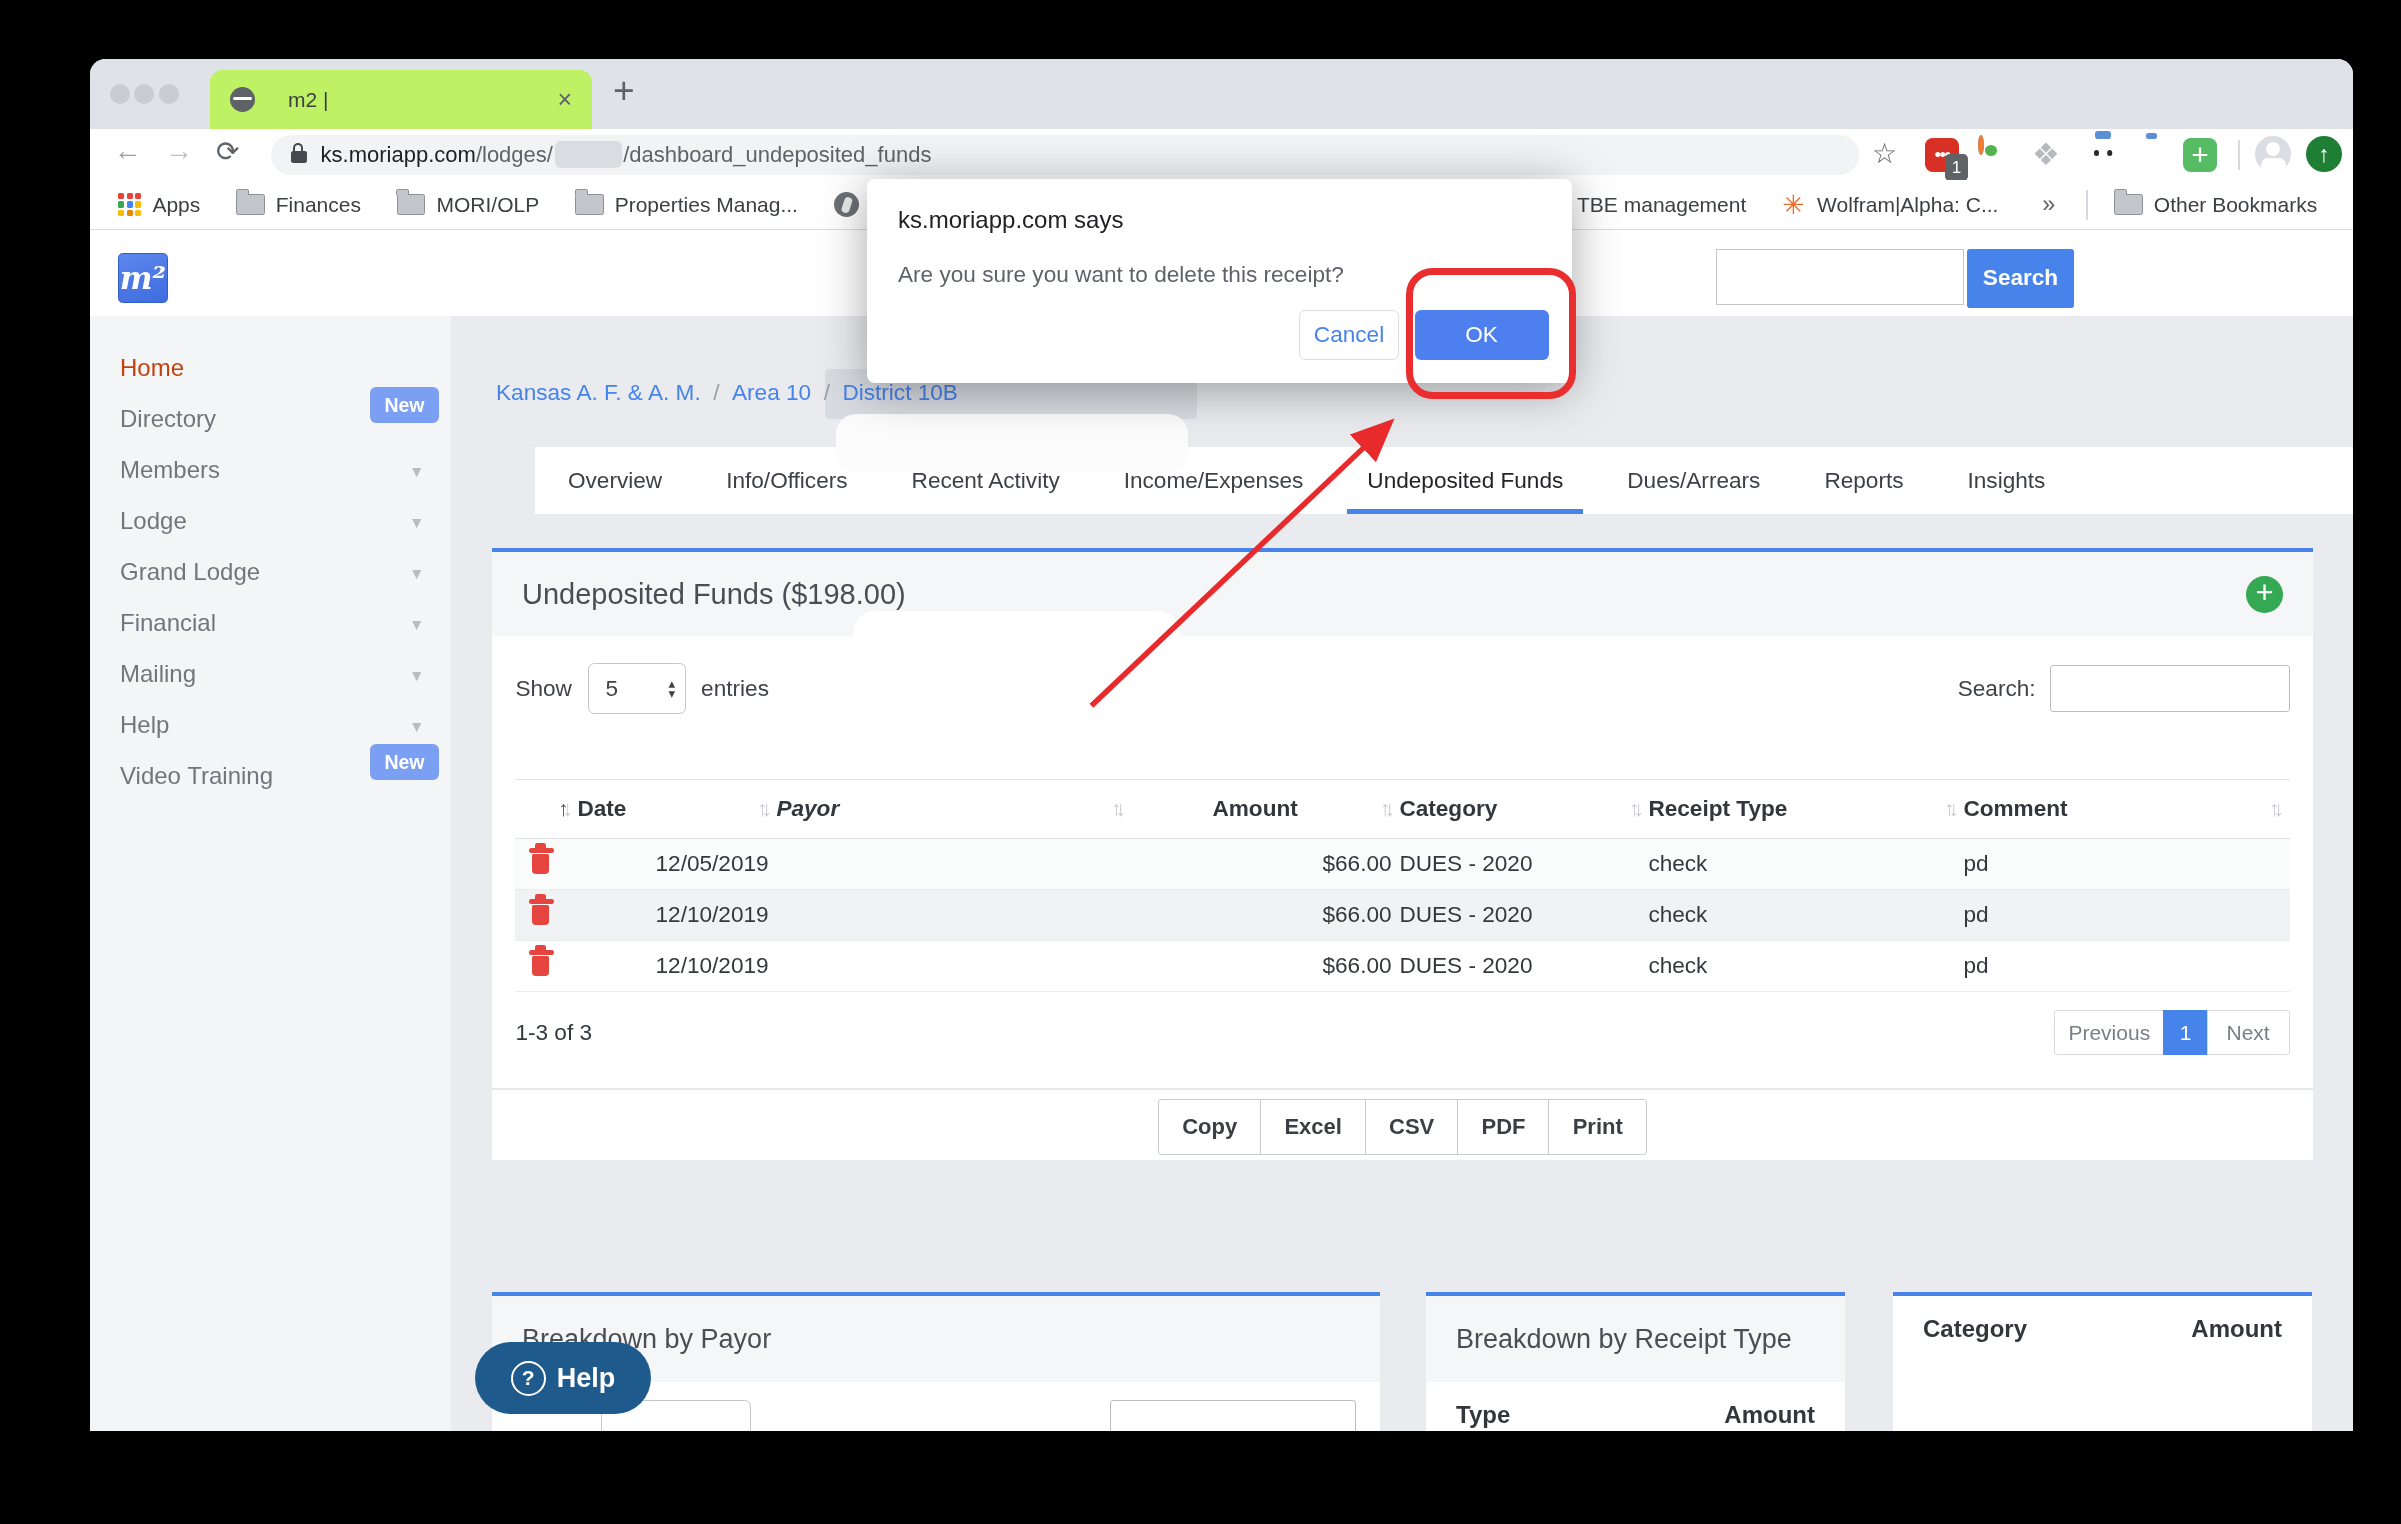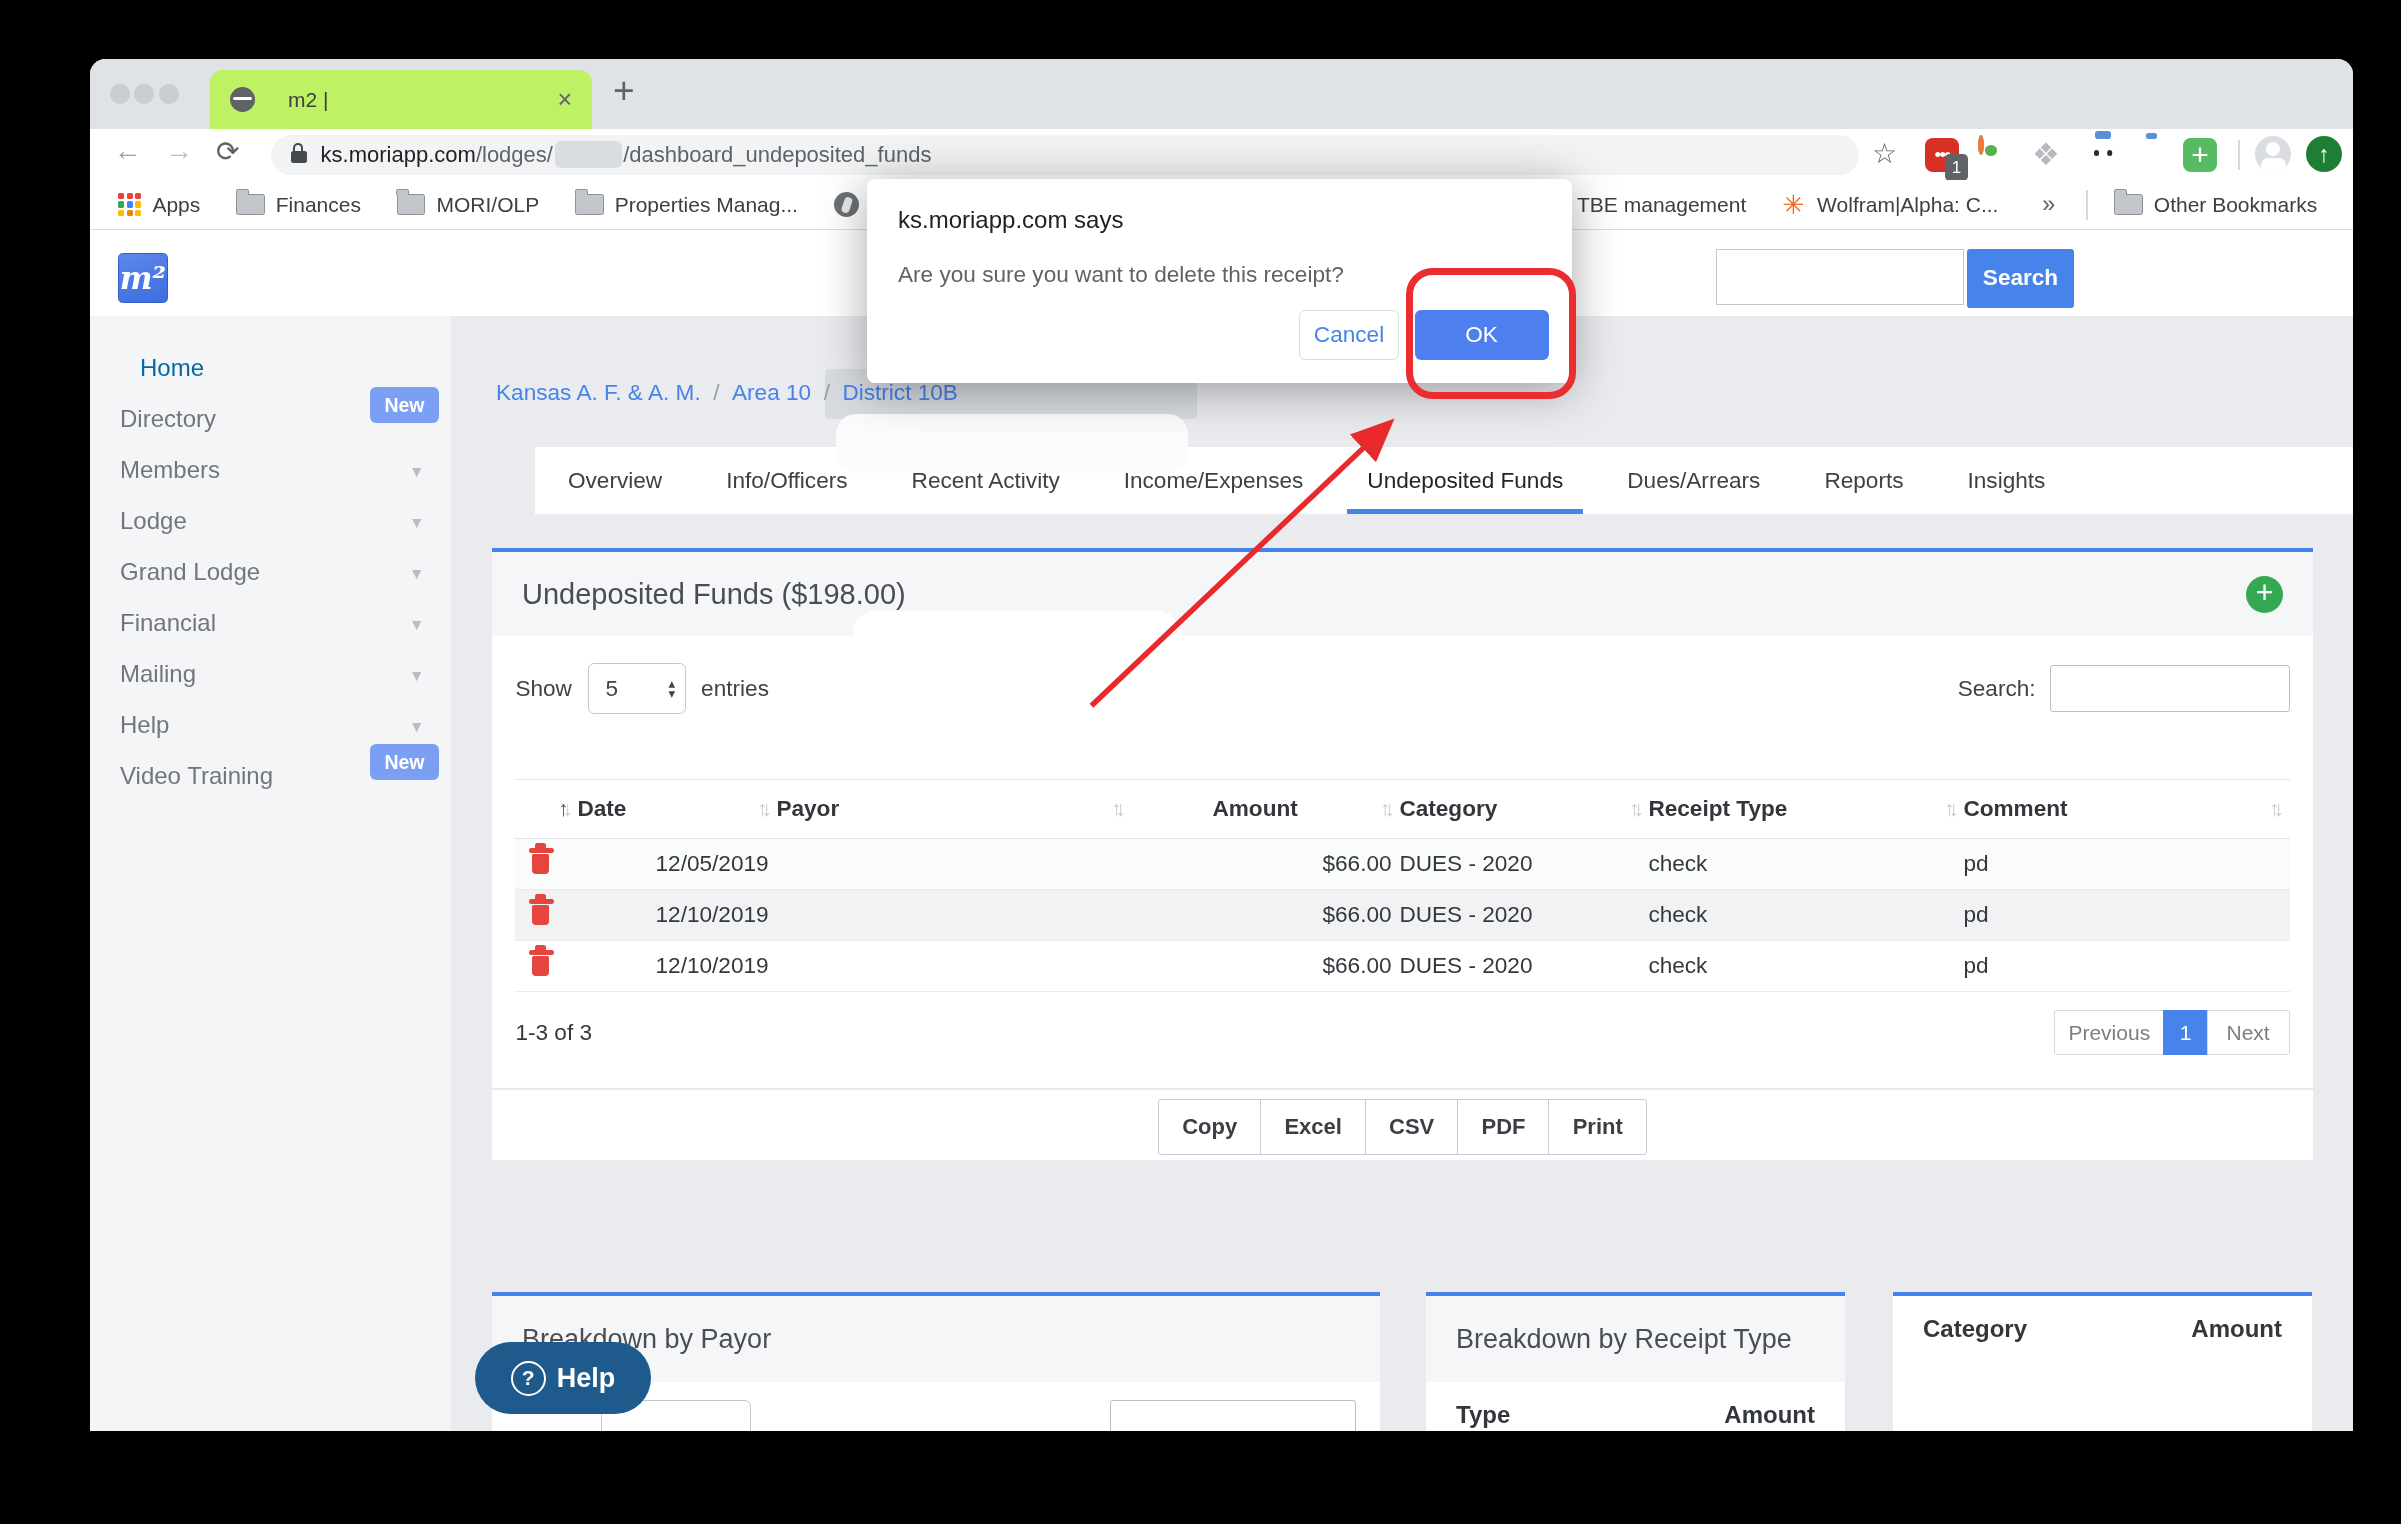--- a/index.html
+++ b/index.html
@@ -80,21 +80,21 @@
         border:1.6px solid #c6c6c6;box-sizing:border-box;font-size:22px;padding:0 12.5px;}
   .hdr-search-btn{position:absolute;left:1877px;top:18.7px;width:107px;height:59px;background:#4683ea;
         color:#fff;font-weight:bold;font-size:22.6px;border:none;border-radius:3.1px;
         display:flex;align-items:center;justify-content:center;}
 
   
   .sidebar{position:absolute;left:0;top:257px;width:361px;bottom:0;background:#f4f5f7;}
   .side-list{padding-top:26.5px;}
   .side-item{position:relative;height:51px;display:flex;align-items:center;padding-left:30px;
              font-size:24px;color:#72767c;}
-  .side-item.active{color:#0369a1;margin-left:20px;}
+  .side-item.active{color:#c2410c;}
   .side-badge{position:absolute;right:12.5px;top:-6.2px;background:#7b9ff2;color:#fff;font-size:19.5px;
               font-weight:bold;padding:6.2px 14px;border-radius:6.2px;}
   .side-caret{position:absolute;right:26.5px;top:18.7px;color:#b9bcc1;font-size:15.6px;}
 
   
   .breadcrumb{position:absolute;left:406px;top:321px;font-size:22.6px;z-index:3;white-space:nowrap;}
   .bc-link{color:#4683ea;} .bc-sep{color:#9aa0a6;margin:0 12.5px;}
   .bc-grayblob{position:absolute;left:735px;top:310px;width:372px;height:50px;background:#d8dbe0;border-radius:4.7px;z-index:2;}
   .bc-whiteblob{position:absolute;left:746px;top:355px;width:352px;height:59px;background:#fcfcfd;border-radius:20px;z-index:2;}
 
@@ -118,21 +118,21 @@
   .sel-arrows{margin-left:auto;display:flex;flex-direction:column;line-height:10px;font-size:13.2px;color:#3f4348;}
   .search-wrap{margin-left:auto;display:flex;align-items:center;}
   .tbl-search{width:240px;height:47px;border:1.6px solid #b9bcc1;border-radius:3.1px;margin-left:14px;
               box-sizing:border-box;font-size:22px;padding:0 11px;}
   .table{position:absolute;left:23.4px;right:23.4px;top:227px;}
   .thead{display:flex;align-items:center;height:58px;border-top:1.6px solid #e2e4e7;border-bottom:1.6px solid #dfe1e4;
          font-weight:bold;font-size:22.6px;color:#33373c;}
   .th{display:flex;align-items:center;box-sizing:border-box;padding-right:7.8px;}
   .sort{margin-left:auto;font-size:21px;color:#c6c9ce;letter-spacing:-6.2px;padding-right:3.1px;}
   .sort .dark{color:#4a4e54;}
-  .c1{width:62px;} .c2{width:199px;justify-content:flex-end;} .c3{width:354px;} .c4{width:269px;justify-content:flex-end;}
+  .c1{width:62px;} .c2{width:199px;justify-content:flex-end;} .c3{width:354px;font-style:italic;} .c4{width:269px;justify-content:flex-end;}
   .c5{width:249px;} .c6{width:315px;} .c7{width:325px;}
   .th.c4 .lab{margin-left:auto;}
   .trow{display:flex;align-items:center;height:50px;font-size:22.6px;color:#34383d;border-bottom:1.6px solid #ececee;}
   .trow.r1{background:#fafbfb;} .trow.r2{background:#f1f2f3;} .trow.r3{background:#fff;}
   .td{box-sizing:border-box;padding-right:7.8px;display:flex;align-items:center;}
   .td.c4{justify-content:flex-end;}
   .trash{width:17px;height:20px;background:#e5443f;border-radius:1.6px 1.6px 3.9px 3.9px;position:relative;margin-left:17px;}
   .trash::before{content:"";position:absolute;left:-3.9px;top:-6.2px;width:25px;height:4.7px;background:#e5443f;border-radius:2.3px;}
   .trash::after{content:"";position:absolute;left:3.1px;top:-11px;width:11px;height:4.7px;background:#e5443f;border-radius:2.3px 2.3px 0 0;}
   .redact-payor{position:absolute;left:361px;top:59px;width:327px;height:148px;background:#fff;border-radius:22px;z-index:2;}

